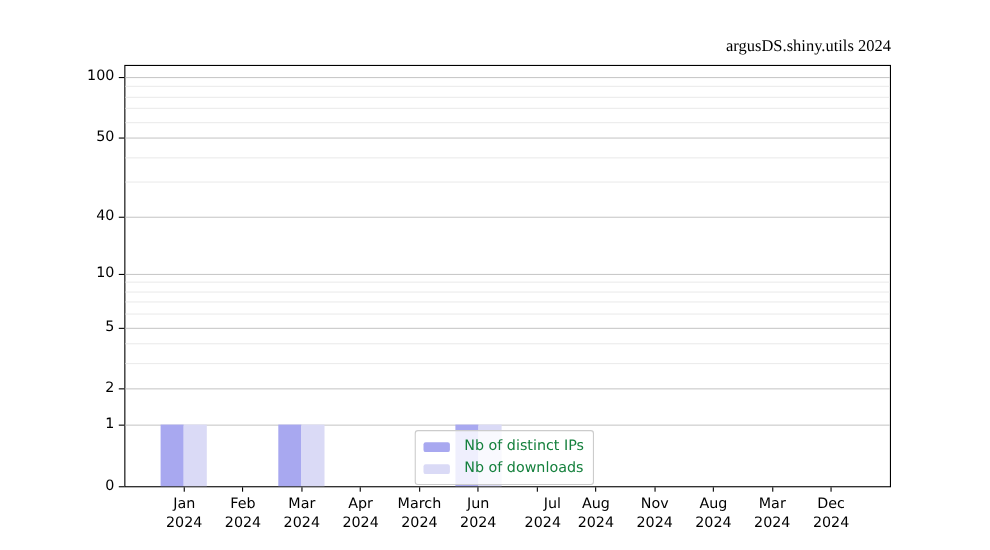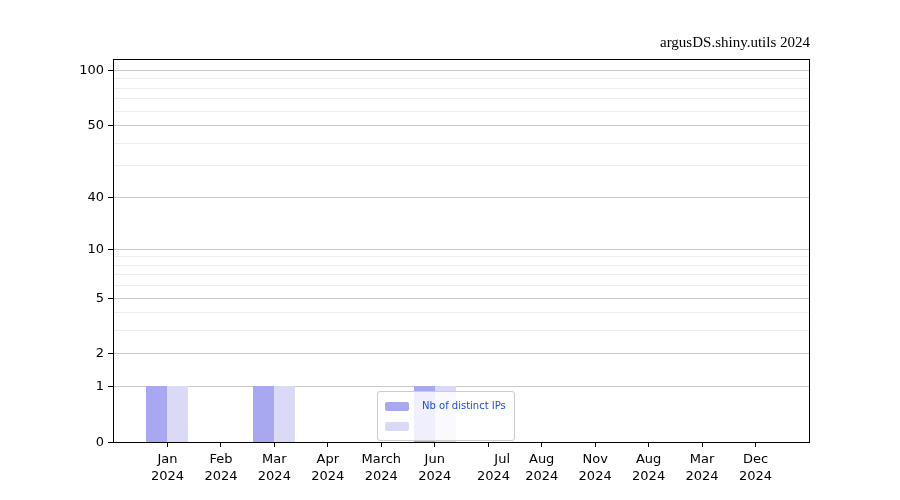--- a/index.html
+++ b/index.html
@@ -32,21 +32,21 @@
     position:absolute; left:263px; top:331px; z-index:2;
     background:rgba(255,255,255,0.82);
     border:1px solid #cccccc; border-radius:3px;
     padding:4px 8px 4px 7px; white-space:nowrap;
   }
   .legend-row { display:flex; align-items:center; height:20px; }
   .legend-swatch {
     display:inline-block; width:24px; height:9px; border-radius:2px;
     margin-right:13px; flex:0 0 auto;
   }
-  .legend-label { font-size:10px; line-height:20px; color:#1d4ed8; }
+  .legend-label { font-size:13px; line-height:20px; color:#15803d; }
 </style>
 </head>
 <body>
 
 <div class="wrap">
   <div class="chart-title">argusDS.shiny.utils 2024</div>
 
   <div class="plot" id="plot">
     <div id="grid-layer">
         <div class="gridline" style="top: 270.258px; background: rgb(236, 236, 236);"></div>
@@ -78,20 +78,21 @@
         <div class="bar" style="left: 320.769px; top: 326.129px; width: 21px; height: 55.8709px; background: rgb(218, 218, 246);"></div>
       </div>
 
     <div class="legend">
       <div class="legend-row">
         <span class="legend-swatch" style="background: rgb(168, 168, 240);"></span>
         <span class="legend-label">Nb of distinct IPs</span>
       </div>
       <div class="legend-row">
         <span class="legend-swatch" style="background: rgb(218, 218, 246);"></span>
+        <span class="legend-label">Nb of downloads</span>
       </div>
     </div>
   </div>
 
   <div id="axis-layer">
       <div class="ytick-mark" style="left: 108px; top: 442px;"></div>
       <div class="ytick-label" style="top: 434px;">0</div>
       <div class="ytick-mark" style="left: 108px; top: 386.129px;"></div>
       <div class="ytick-label" style="top: 378.129px;">1</div>
       <div class="ytick-mark" style="left: 108px; top: 353.447px;"></div>

